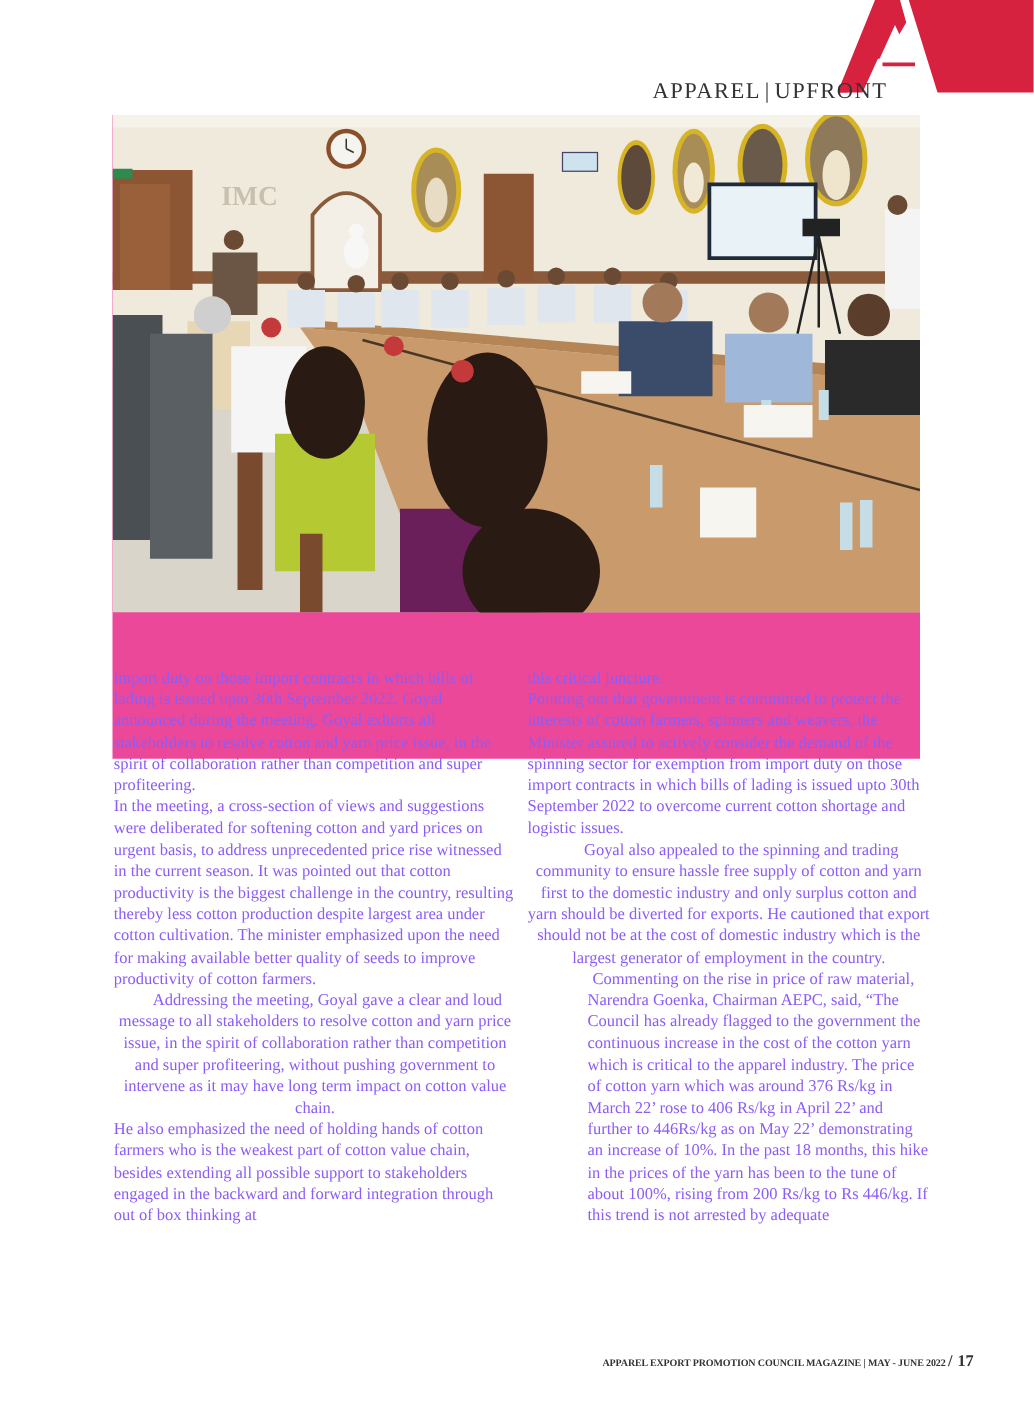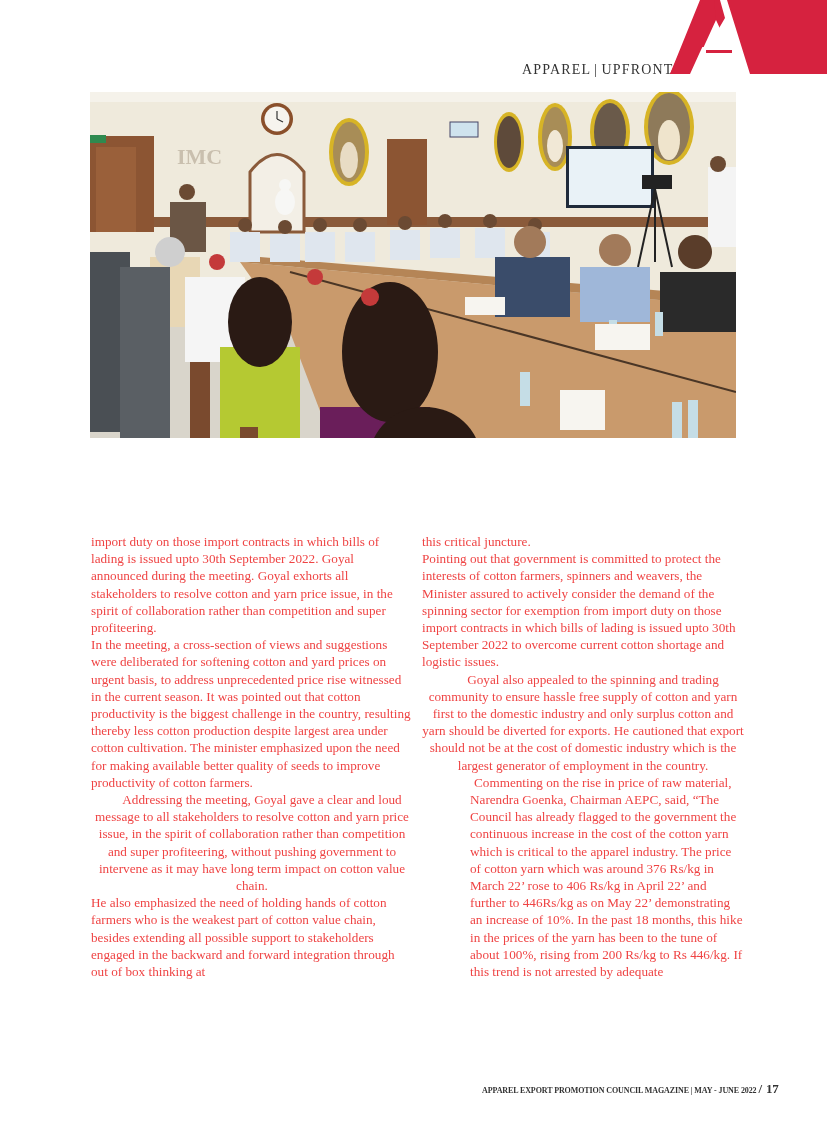--- a/index.html
+++ b/index.html
@@ -1,21 +1,21 @@
 <!DOCTYPE html>
 <html><head>
 <meta charset="utf-8">
 <style>
   html, body { margin: 0; padding: 0; background: #ffffff; }
   body { width: 827px; height: 1122px; position: relative; overflow: hidden; font-family: "DejaVu Serif", serif; color: #3a3a3a; }
   .logo { position: absolute; left: 670px; top: 0; width: 157px; height: 76px; }
-  .section-label { position: absolute; left: 522px; top: 62px; font-family: "Liberation Serif", serif; font-size: 14px; letter-spacing: 1.2px; color: #333; }
+  .section-label { position: absolute; left: 522px; top: 62px; font-family: "Liberation Serif", serif; font-size: 18px; letter-spacing: 1.2px; color: #333; }
   .section-label .sep { margin: 0 3px; }
-  .photo { position: absolute; left: 90px; top: 92px; width: 646px; height: 346px; overflow: hidden; background: #a3a3a3; }
-  .col { position: absolute; top: 533px; width: 322px; font-family: "Liberation Serif", serif; font-size: 13.2px; line-height: 17.2px; color: #ef4444; }
+  .photo { position: absolute; left: 90px; top: 92px; width: 646px; height: 515px; overflow: hidden; background: #ec4899; }
+  .col { position: absolute; top: 533px; width: 322px; font-family: "Liberation Serif", serif; font-size: 13.2px; line-height: 17.2px; color: #8b5cf6; }
   .col p { margin: 0; }
   .col p.ind { text-indent: 20px; text-align: center; }
   .col p.sind { text-indent: 4px; margin-left: 48px; }
   .col-left { left: 91px; }
   .col-right { left: 422px; }
   .footer { position: absolute; left: 482px; top: 1081px; font-family: Liberation Serif, serif; font-size: 8px; font-weight: bold; color: #333; letter-spacing: -0.1px; white-space: nowrap; }
   .footer .page { font-size: 13px; font-weight: bold; margin-left: 2px; }
 </style>
 </head>
 <body>

